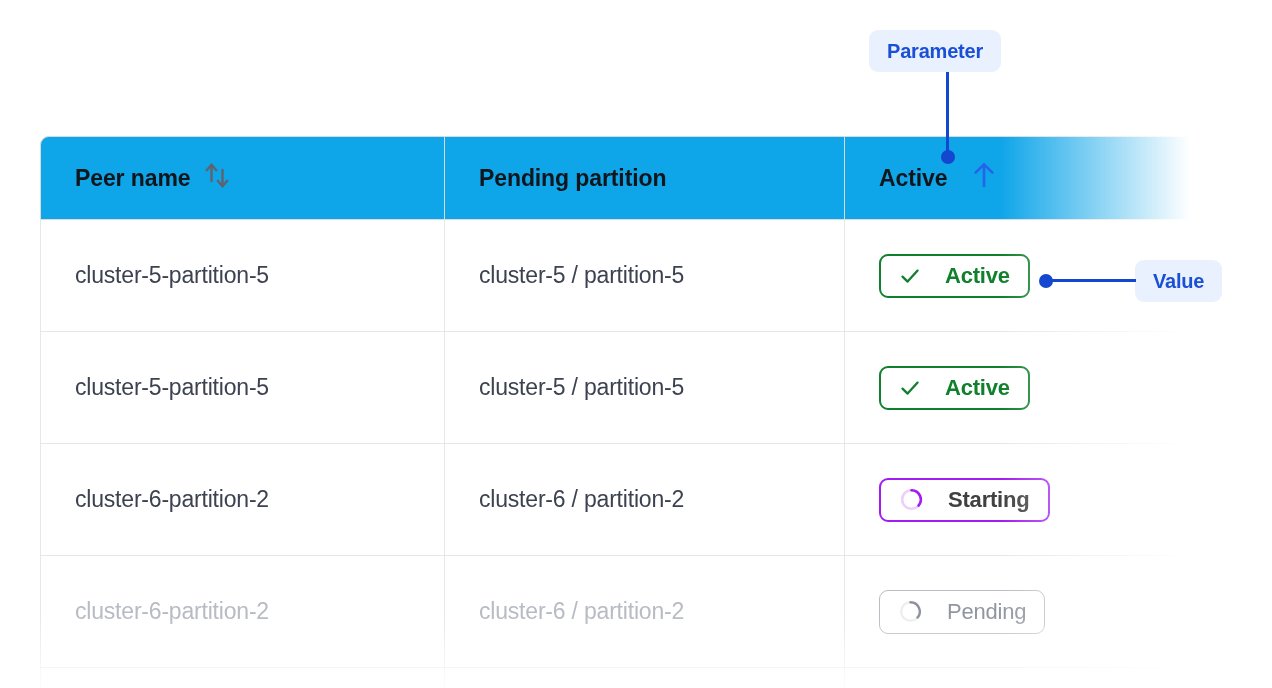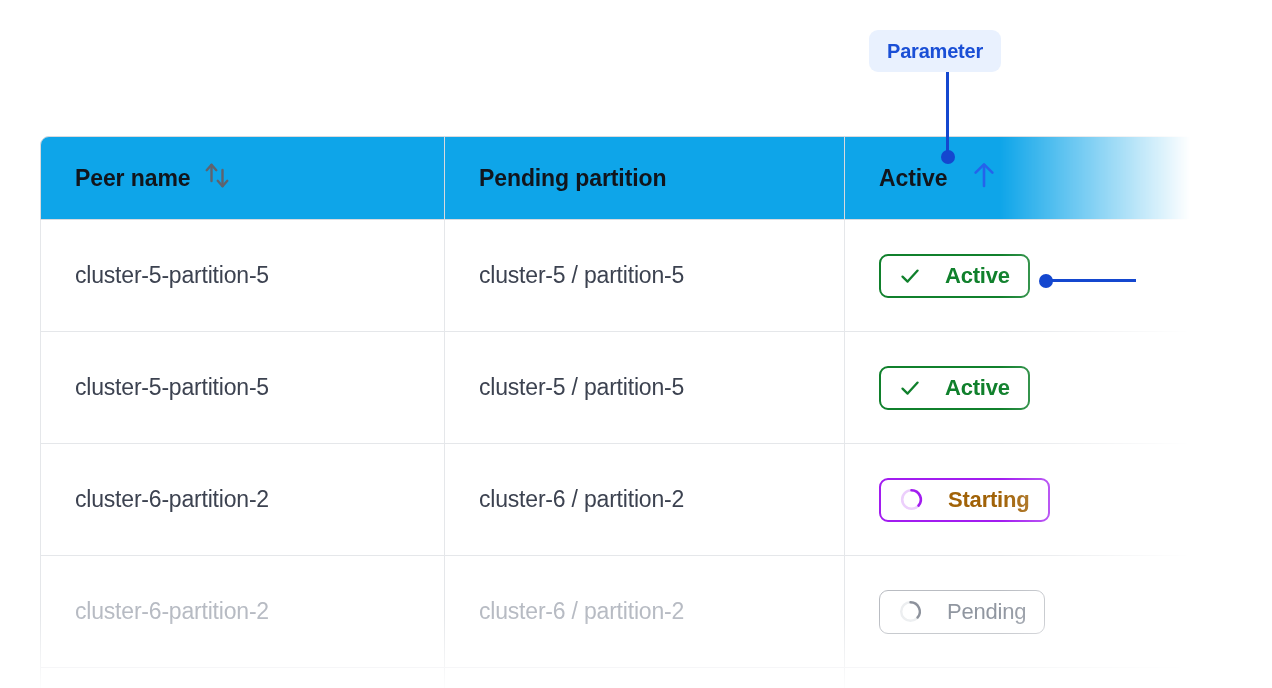--- a/index.html
+++ b/index.html
@@ -101,21 +101,21 @@
     border-radius: 9px;
     border: 2px solid;
     font-size: 22px;
     font-weight: bold;
     letter-spacing: -0.2px;
     box-sizing: border-box;
     background: #ffffff;
     white-space: nowrap;
   }
   .chip.active  { border-color: #10802c; color: #10802c; }
-  .chip.starting{ border-color: #a21cf0; color: #a16207; }
+  .chip.starting{ border-color: #a21cf0; color: #404040; }
   .chip.pending { border-color: #b9bcc2; color: #9096a0; border-width: 1.5px; font-weight: normal; }
   .chip.ghost   { border-color: #eceef0; color: #f0f1f3; border-width: 1.5px; font-weight: normal; }
 
   .chip svg { display:block; flex: none; }
 
   
   .badge {
     position: absolute;
     display: inline-flex;
     align-items: center;
@@ -287,16 +287,17 @@
         </tr>
 
       </tbody>
     </table>
   </div>
 
   <div class="badge" id="badge-parameter">Parameter</div>
   <div class="anno-line-v"></div>
   <div class="anno-dot" id="dot-parameter"></div>
 
+  <div class="badge" id="badge-value">Value</div>
   <div class="anno-line-h"></div>
   <div class="anno-dot" id="dot-value"></div>
 
 </div>
 
 </body></html>

